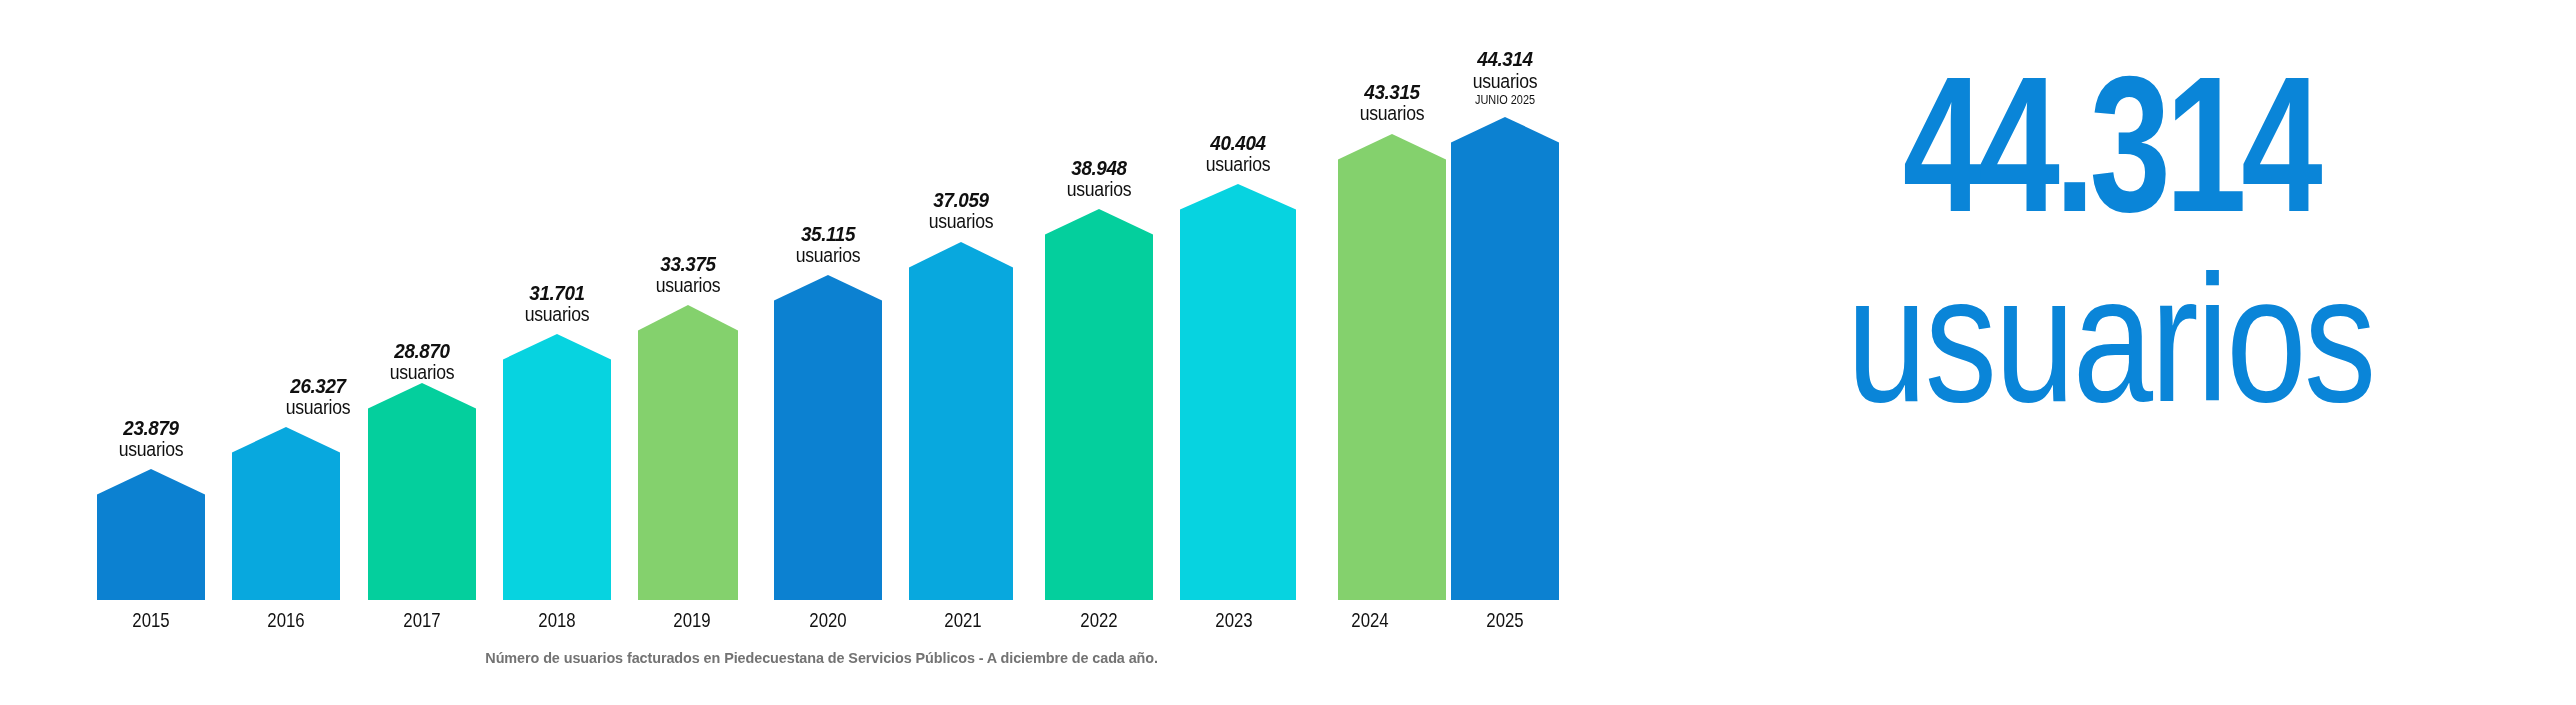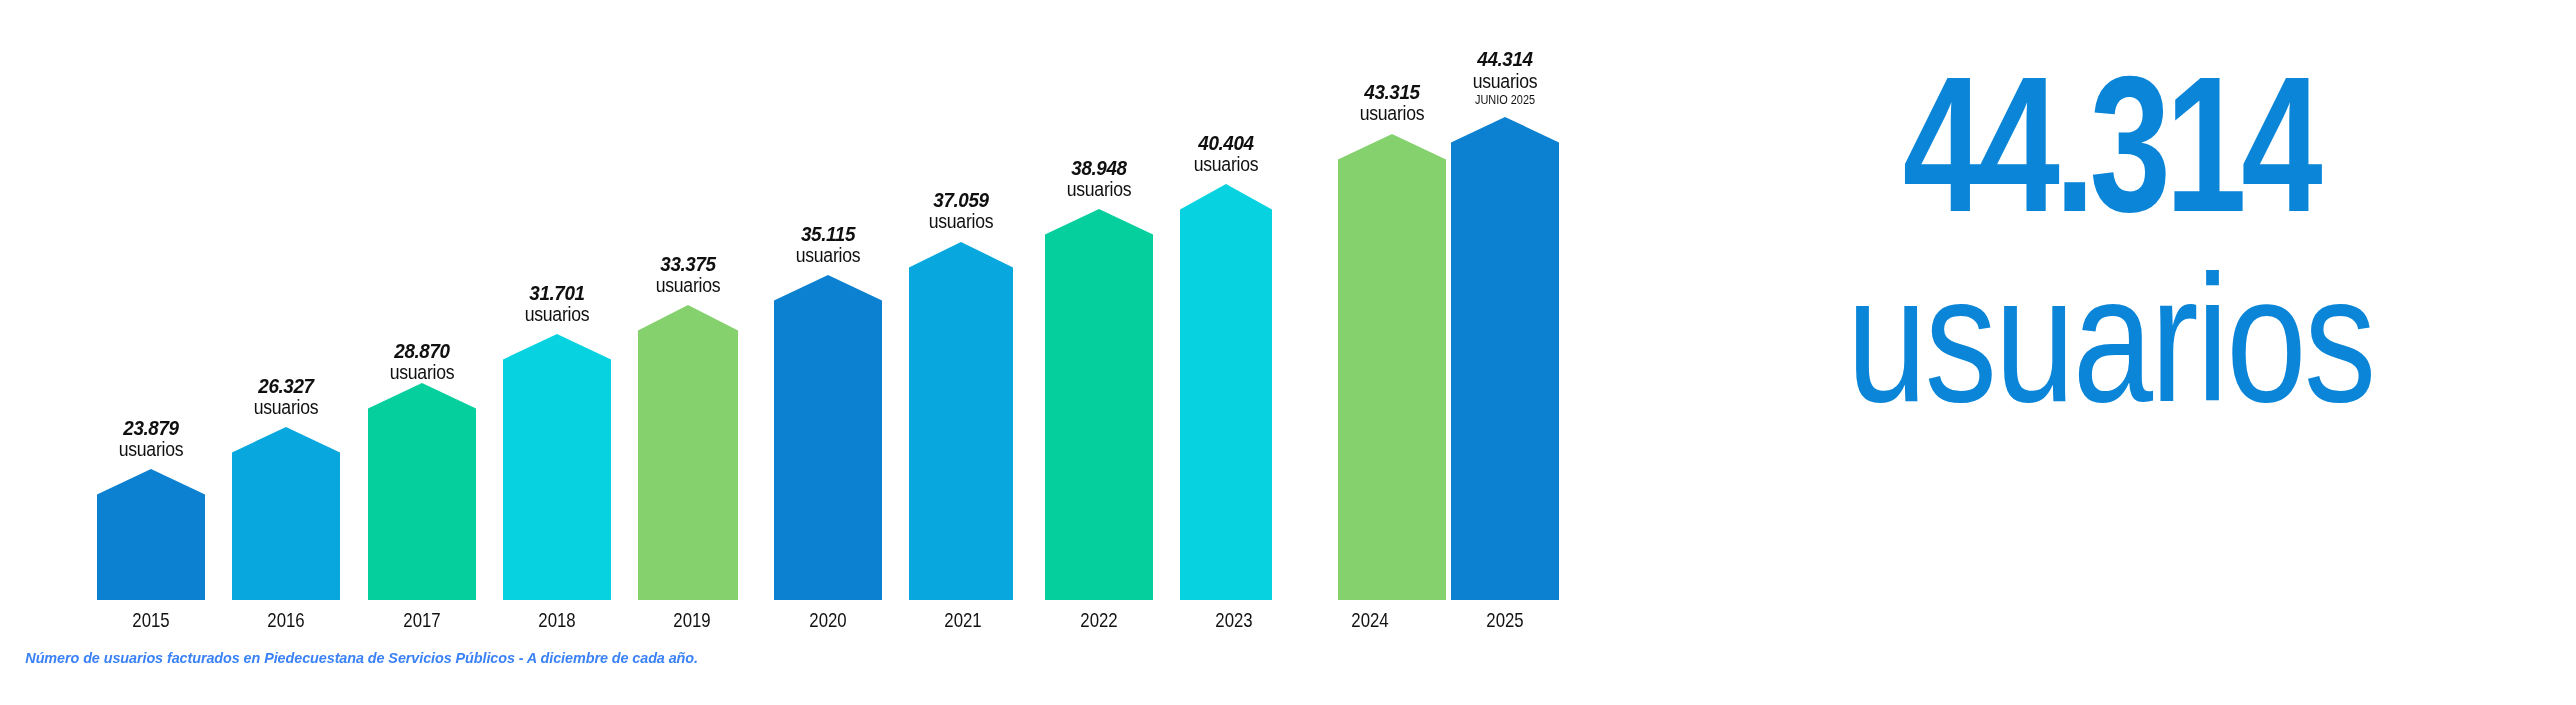--- a/index.html
+++ b/index.html
@@ -44,24 +44,24 @@
 
   .year-label {
      position:absolute; top:608px; left:50%; transform:translateX(-50%) scaleX(0.8);
      transform-origin:center top;
      font-family:"Liberation Sans", sans-serif;
      font-weight:400; font-size:21px; color:#111; white-space:nowrap;
   }
 
   #chart-caption {
      position:absolute; left:0; top:649px; width:1644px;
-     text-align:left;
-     font-family:"Liberation Sans", sans-serif;
-     font-style:italic; font-weight:bold;
-     font-size:15.5px; color:#3b82f6; white-space:nowrap;
+     text-align:center;
+     font-family:"Liberation Sans", sans-serif;
+     font-weight:bold;
+     font-size:15.5px; color:#737373; white-space:nowrap;
      letter-spacing:-0.1px;
   }
   #chart-caption span { display:inline-block; transform:scaleX(0.93); transform-origin:center; }
 
   
   #headline-panel {
      position:absolute; left:1644px; top:0; width:932px; height:706px;
   }
   #headline-big {
      position:absolute; left:0; top:53px; width:932px; text-align:center;
@@ -105,21 +105,21 @@
             <div class="bar-value">23.879</div>
             <div class="bar-unit">usuarios</div>
           </div>
         </div>
         <div class="bar-group" style="left: 232px; width: 108px; height: 173px; bottom: 0px;">
           <div class="bar-shape" style="height: 173px;">
             <svg viewBox="0 0 100 100" preserveAspectRatio="none">
               <polygon points="0,14.700 50,0 100,14.700 100,100 0,100" fill="#08a8de"></polygon>
             </svg>
           </div>
-          <div class="bar-labels" style="bottom: 181px;">
+          <div class="bar-labels" style="bottom: 181px; margin-left: 32px;">
             <div class="bar-value">26.327</div>
             <div class="bar-unit">usuarios</div>
           </div>
         </div>
         <div class="bar-group" style="left: 368px; width: 108px; height: 217px; bottom: 0px;">
           <div class="bar-shape" style="height: 217px;">
             <svg viewBox="0 0 100 100" preserveAspectRatio="none">
               <polygon points="0,11.722 50,0 100,11.722 100,100 0,100" fill="#04cf9d"></polygon>
             </svg>
           </div>
@@ -176,21 +176,21 @@
           <div class="bar-shape" style="height: 391px;">
             <svg viewBox="0 0 100 100" preserveAspectRatio="none">
               <polygon points="0,6.502 50,0 100,6.502 100,100 0,100" fill="#04cf9d"></polygon>
             </svg>
           </div>
           <div class="bar-labels" style="bottom: 399px;">
             <div class="bar-value">38.948</div>
             <div class="bar-unit">usuarios</div>
           </div>
         </div>
-        <div class="bar-group" style="left: 1180px; width: 92px; height: 416px; bottom: 0px;">
+        <div class="bar-group" style="left: 1180px; width: 116px; height: 416px; bottom: 0px;">
           <div class="bar-shape" style="height: 416px;">
             <svg viewBox="0 0 100 100" preserveAspectRatio="none">
               <polygon points="0,6.109 50,0 100,6.109 100,100 0,100" fill="#07d3e0"></polygon>
             </svg>
           </div>
           <div class="bar-labels" style="bottom: 424px;">
             <div class="bar-value">40.404</div>
             <div class="bar-unit">usuarios</div>
           </div>
         </div>

